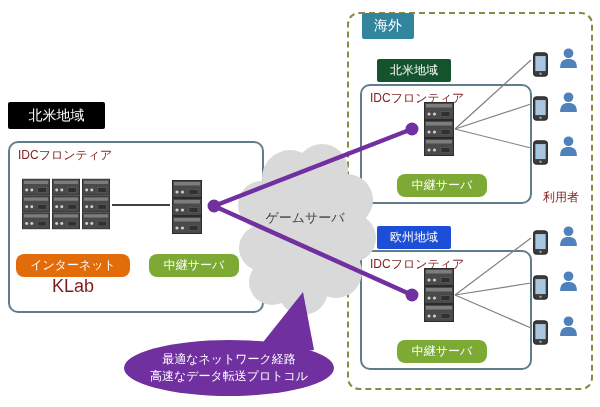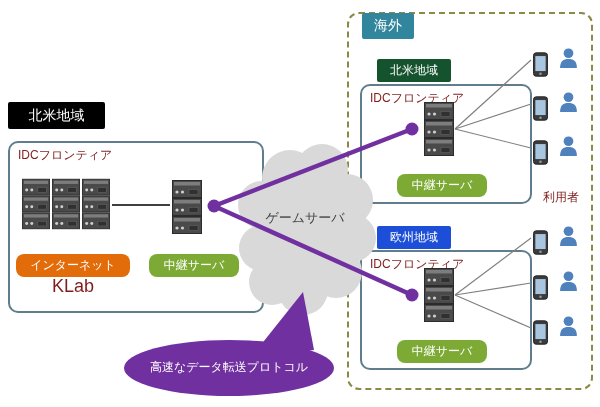--- a/index.html
+++ b/index.html
@@ -183,16 +183,17 @@
         <use href="#sym-person"></use>
       </svg></span>
   <span class="icon" style="left:533px;top:320px"><svg width="15" height="25">
         <use href="#sym-phone"></use>
       </svg></span>
   <span class="icon" style="left:559px;top:316px"><svg width="19" height="21">
         <use href="#sym-person"></use>
       </svg></span>
 
   <div class="callout">
+    <div>最適なネットワーク経路</div>
     <div>高速なデータ転送プロトコル</div>
   </div>
 
 </div>
 
 </body></html>

